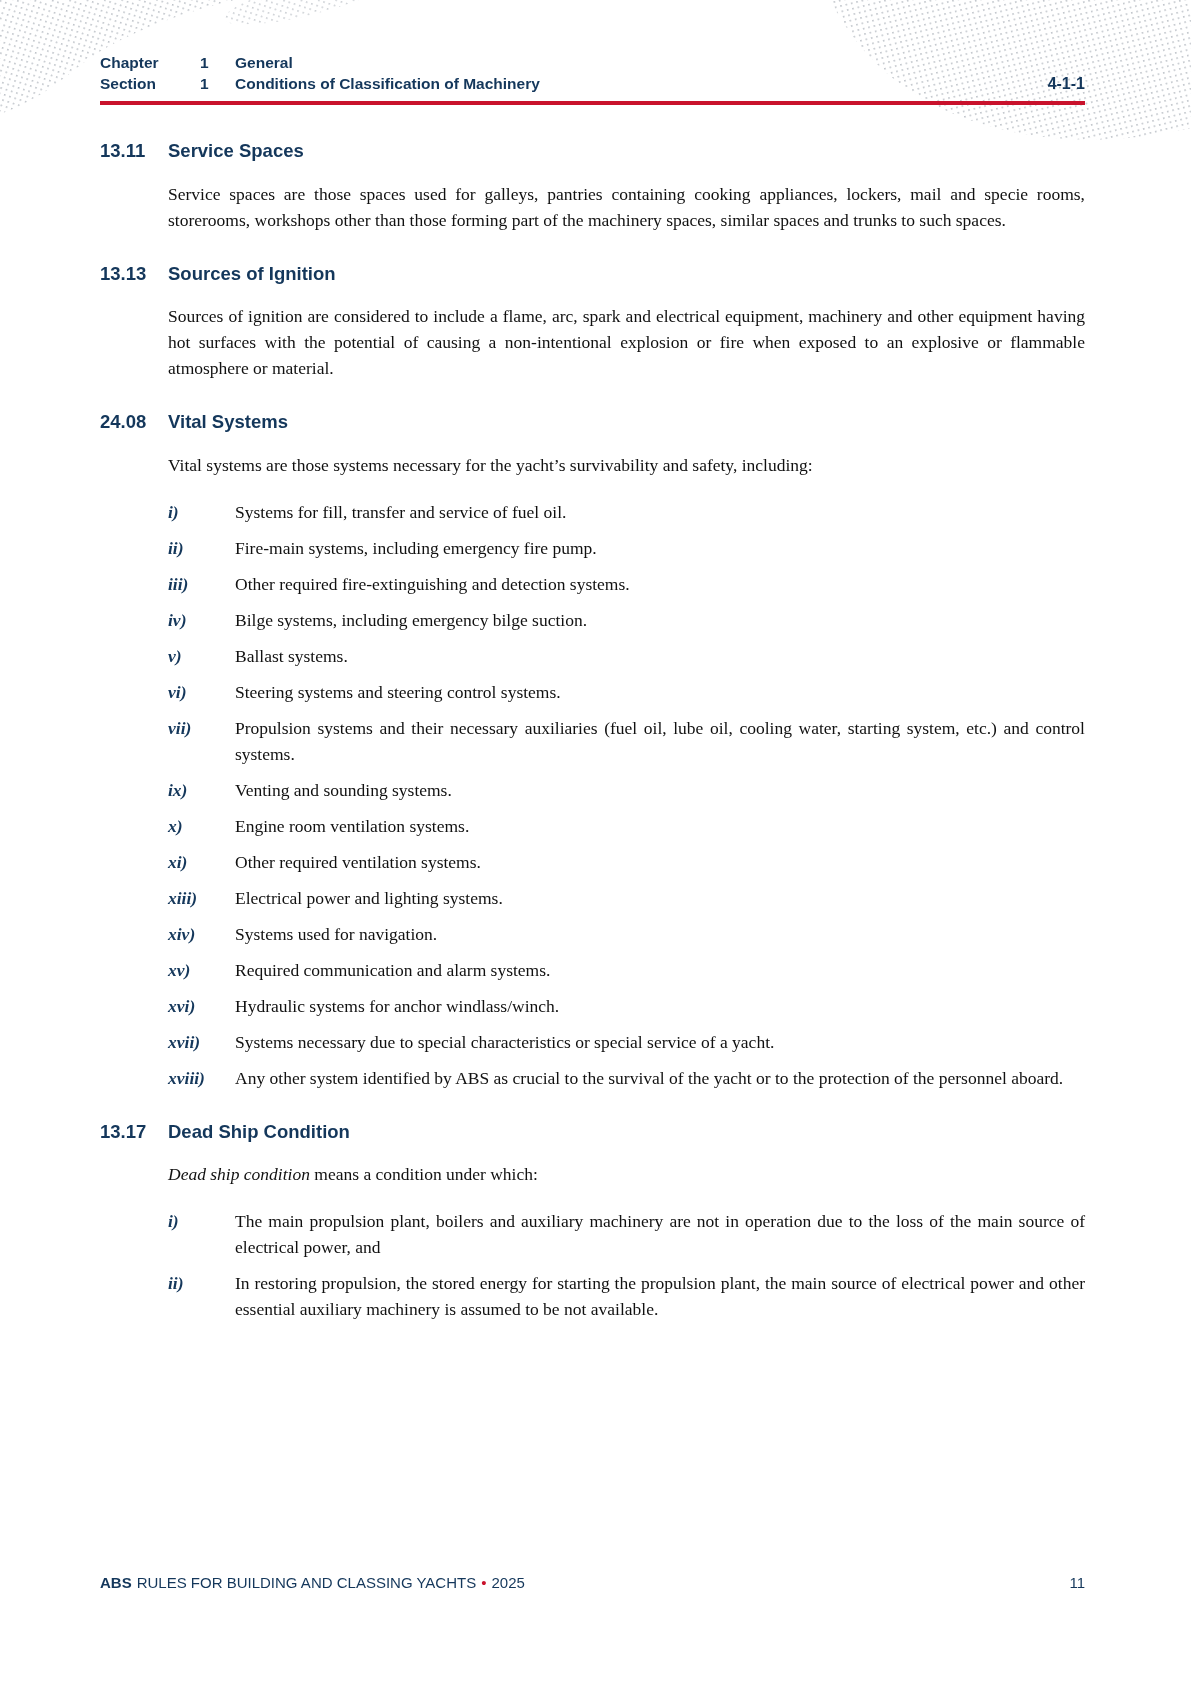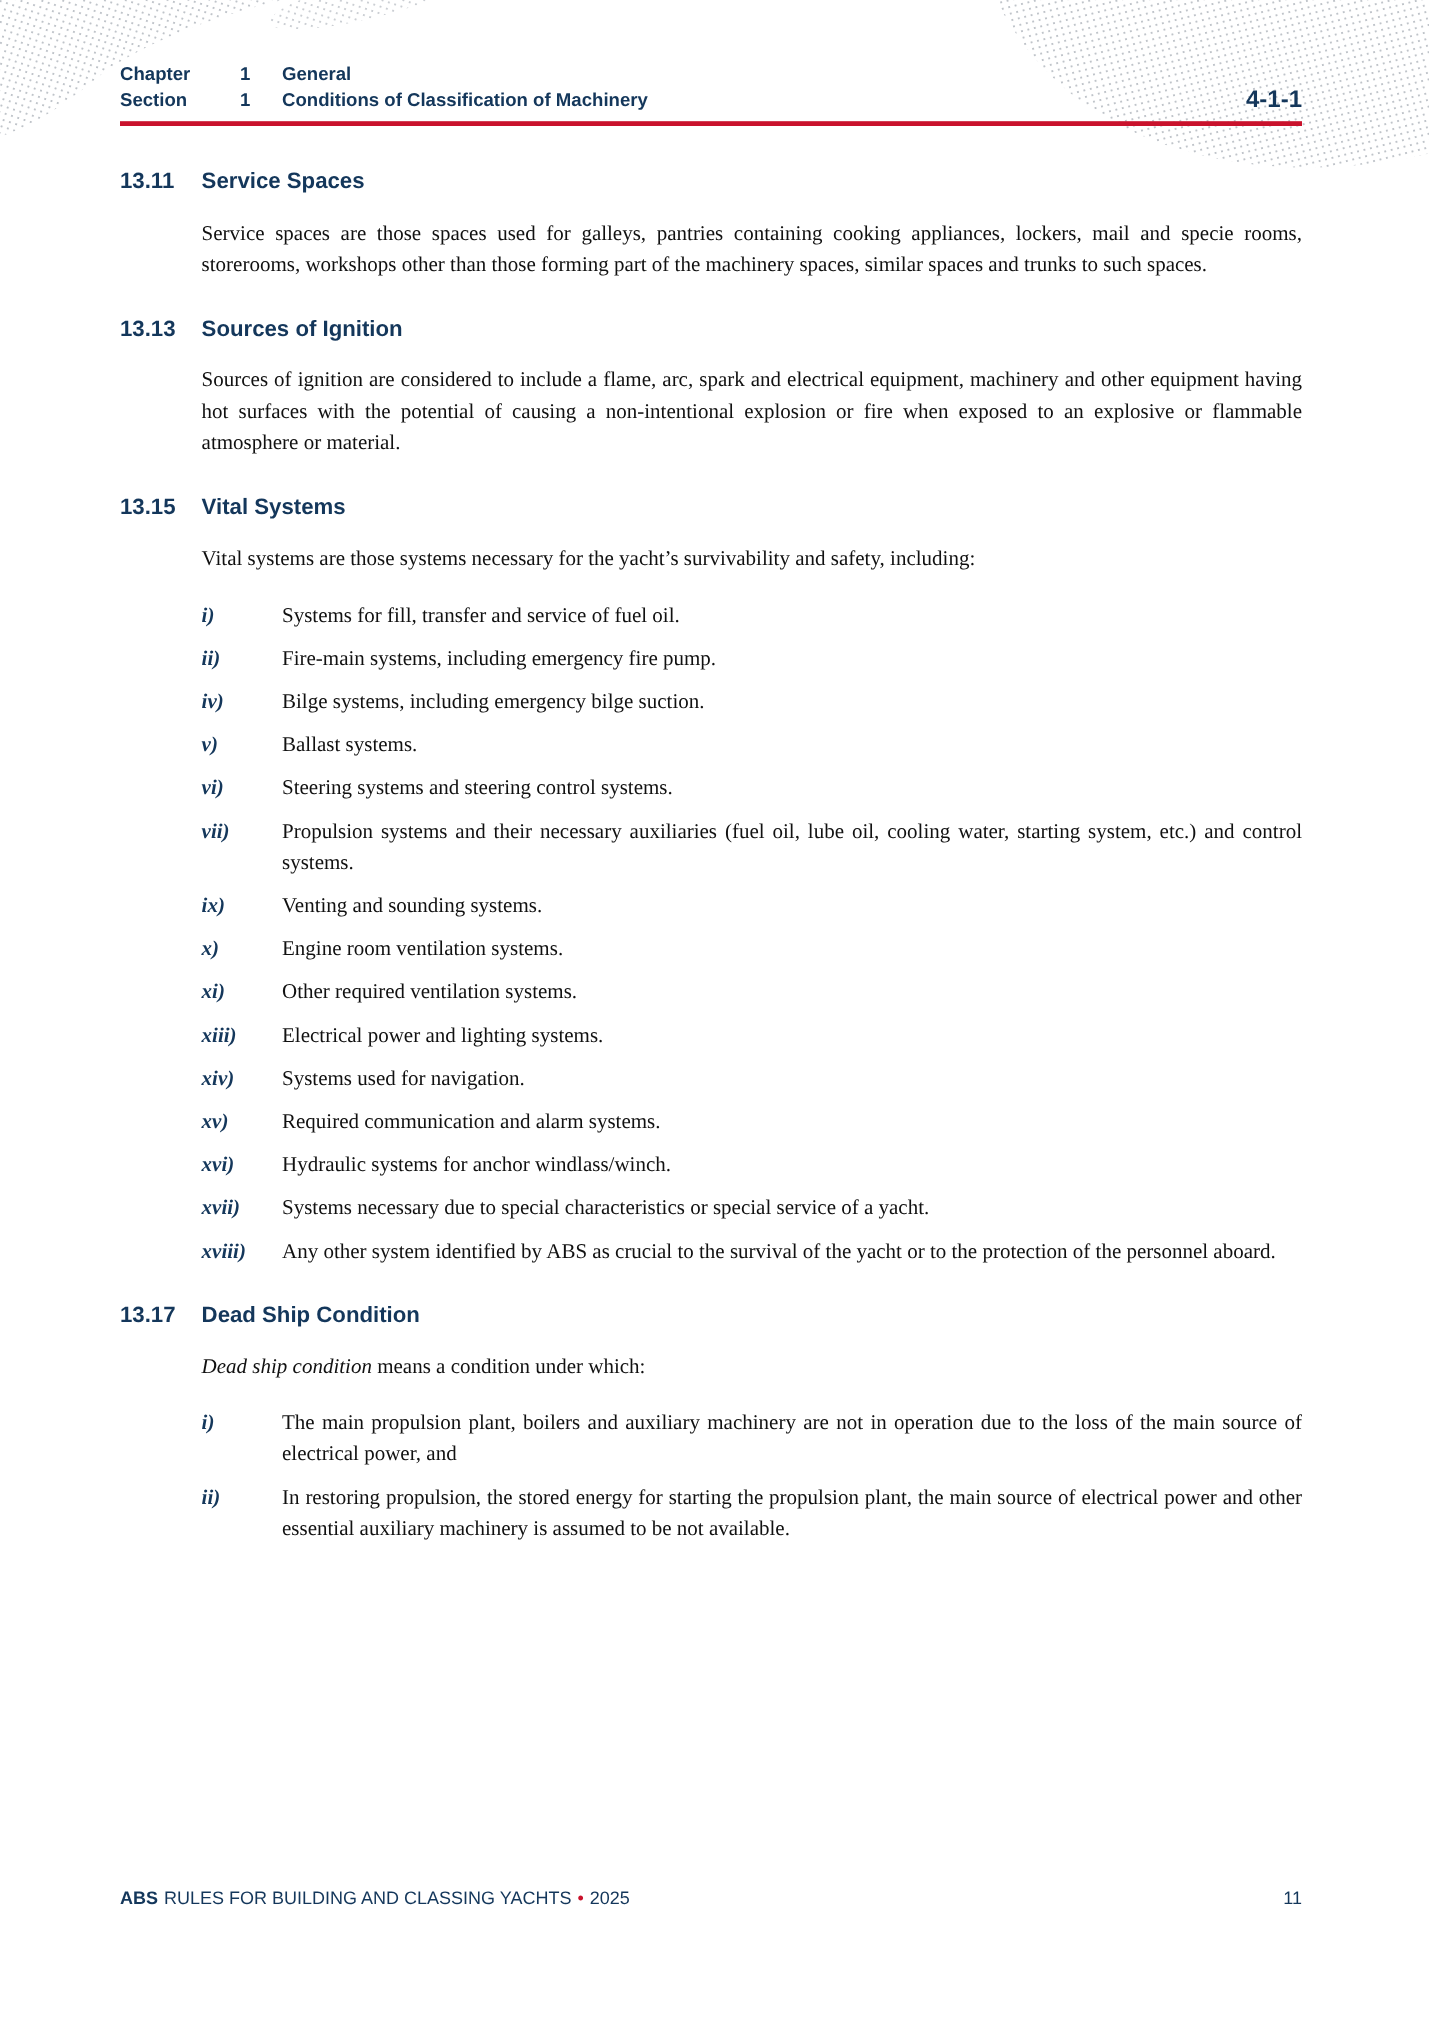--- a/index.html
+++ b/index.html
@@ -23,21 +23,21 @@
   
   .hdr {
     position: relative;
     font-family: "Liberation Sans", sans-serif;
     font-weight: bold;
     color: #14375B;
     font-size: 15.5px;
     line-height: 21px;
   }
   .hdr-row { display: grid; grid-template-columns: 100px 35px 1fr; }
-  .page-ref { position: absolute; right: 0; bottom: 0; font-size: 20px; }
+  .page-ref { position: absolute; right: 0; bottom: 0; font-size: 16px; }
   .rule { height: 4px; background: #C9122C; margin-top: 7px; }
 
   
   .main { margin-top: 34px; }
   .sec-h {
     display: grid; grid-template-columns: 68px 1fr;
     font-family: "Liberation Sans", sans-serif;
     font-weight: bold; font-size: 18.5px; line-height: 24px;
     color: #14375B;
     margin: 29px 0 9px 0;
@@ -118,33 +118,37 @@
       </div>
       <p class="sec-body">Service spaces are those spaces used for galleys, pantries containing cooking appliances, lockers, mail and specie rooms, storerooms, workshops other than those forming part of the machinery spaces, similar spaces and trunks to such spaces.</p>
 
       <div class="sec-h">
         <span>13.13</span>
         <span>Sources of Ignition</span>
       </div>
       <p class="sec-body">Sources of ignition are considered to include a flame, arc, spark and electrical equipment, machinery and other equipment having hot surfaces with the potential of causing a non-intentional explosion or fire when exposed to an explosive or flammable atmosphere or material.</p>
 
       <div class="sec-h">
-        <span>13.15</span>
+        <span>24.08</span>
         <span>Vital Systems</span>
       </div>
       <p class="sec-body">Vital systems are those systems necessary for the yacht’s survivability and safety, including:</p>
 
       <div class="list">
         <div class="li">
           <span class="li-marker">i)</span>
           <span class="li-text">Systems for fill, transfer and service of fuel oil.</span>
         </div>
         <div class="li">
           <span class="li-marker">ii)</span>
           <span class="li-text">Fire-main systems, including emergency fire pump.</span>
+        </div>
+        <div class="li">
+          <span class="li-marker">iii)</span>
+          <span class="li-text">Other required fire-extinguishing and detection systems.</span>
         </div>
         <div class="li">
           <span class="li-marker">iv)</span>
           <span class="li-text">Bilge systems, including emergency bilge suction.</span>
         </div>
         <div class="li">
           <span class="li-marker">v)</span>
           <span class="li-text">Ballast systems.</span>
         </div>
         <div class="li">

